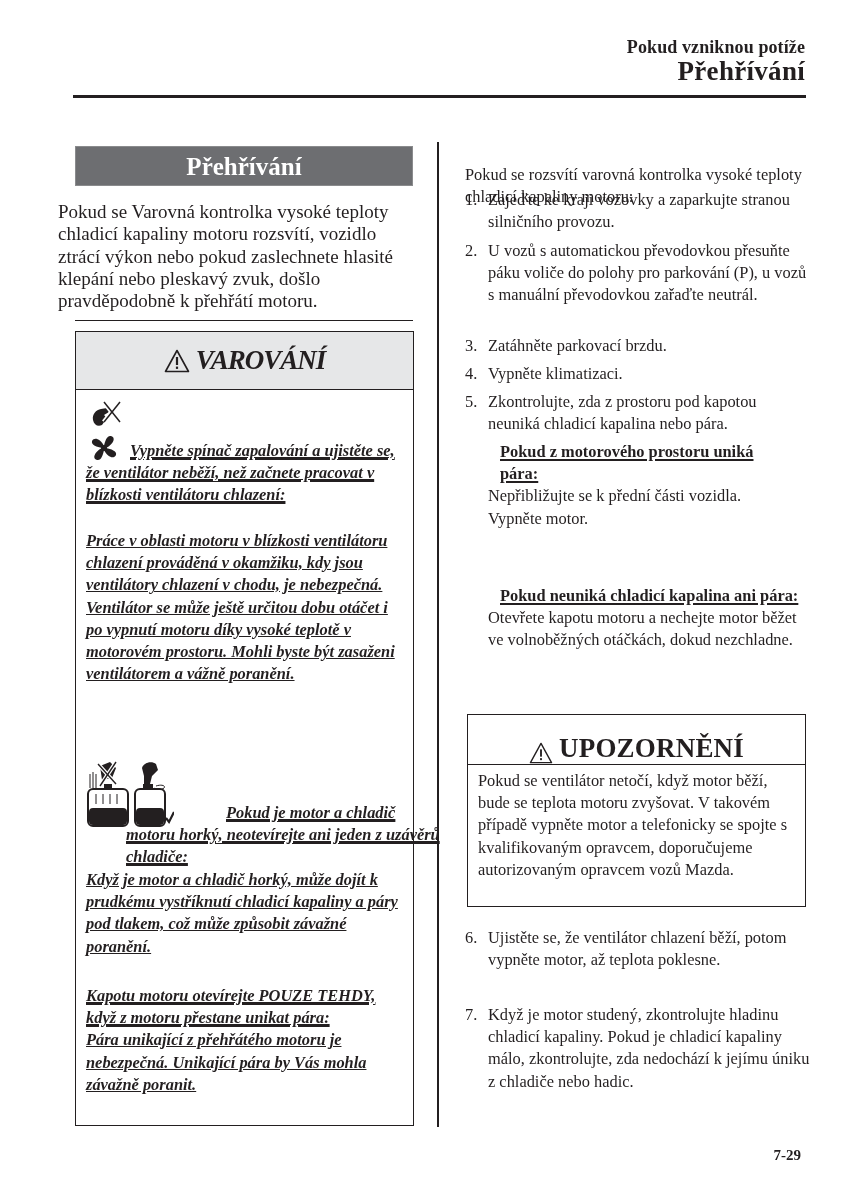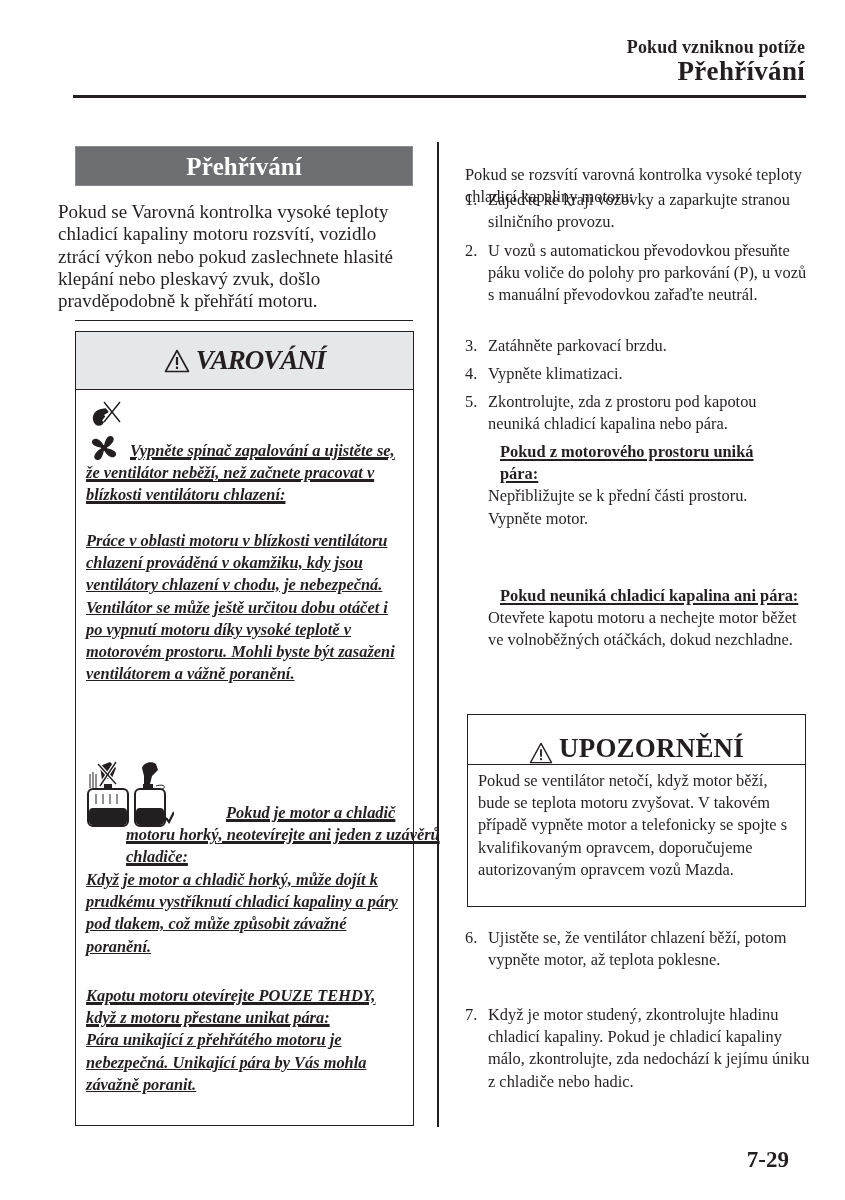--- a/index.html
+++ b/index.html
@@ -42,21 +42,21 @@
     .step .txt { flex: 1; }
     .sub { position: absolute; left: 488px; width: 320px; font-size: 16.4px; line-height: 22.2px; }
     .sub .h { font-weight: bold; text-decoration: underline; text-decoration-thickness: 1.5px; text-underline-offset: 2px; margin-left: 12px; }
 
     .caution-box { position: absolute; left: 467px; top: 714px; width: 339px; height: 193px; border: 1.5px solid #231f20; }
     .caution-head { height: 50px; border-bottom: 1.5px solid #231f20; display: flex; align-items: flex-end; justify-content: center; }
     .caution-head .tri { width: 24px; height: 22px; margin-right: 6px; }
     .caution-title { font-size: 27px; font-weight: bold; letter-spacing: 0.2px; }
     .caution-body { padding: 5px 10px; font-size: 16.4px; line-height: 22.2px; }
 
-    .page-num { position: absolute; right: 56px; top: 1147px; font-size: 23px; font-weight: bold; }
+    .page-num { position: absolute; right: 44px; top: 1147px; font-size: 15px; font-weight: bold; }
   </style>
 </head>
 <body>
 
 <div class="header-small">Pokud vzniknou potíže</div>
 <div class="header-big">Přehřívání</div>
 <div class="header-rule"></div>
 
 <div class="col-divider"></div>
 
@@ -151,21 +151,21 @@
   <span class="num">4.</span>
   <span class="txt">Vypněte klimatizaci.</span>
 </div>
 <div class="step" style="top: 391px;">
   <span class="num">5.</span>
   <span class="txt">Zkontrolujte, zda z prostoru pod kapotou neuniká chladicí kapalina nebo pára.</span>
 </div>
 
 <div class="sub" style="top: 441px;">
   <div class="h" style="width: 270px;">Pokud z motorového prostoru uniká pára:</div>
-  <div>Nepřibližujte se k přední části prostoru.</div>
+  <div>Nepřibližujte se k přední části vozidla.</div>
   <div>Vypněte motor.</div>
 </div>
 
 <div class="sub" style="top: 585px;">
   <div class="h" style="width: 300px;">Pokud neuniká chladicí kapalina ani pára:</div>
   <div>Otevřete kapotu motoru a nechejte motor běžet ve volnoběžných otáčkách, dokud nezchladne.</div>
 </div>
 
 <div class="caution-box">
   <div class="caution-head">

